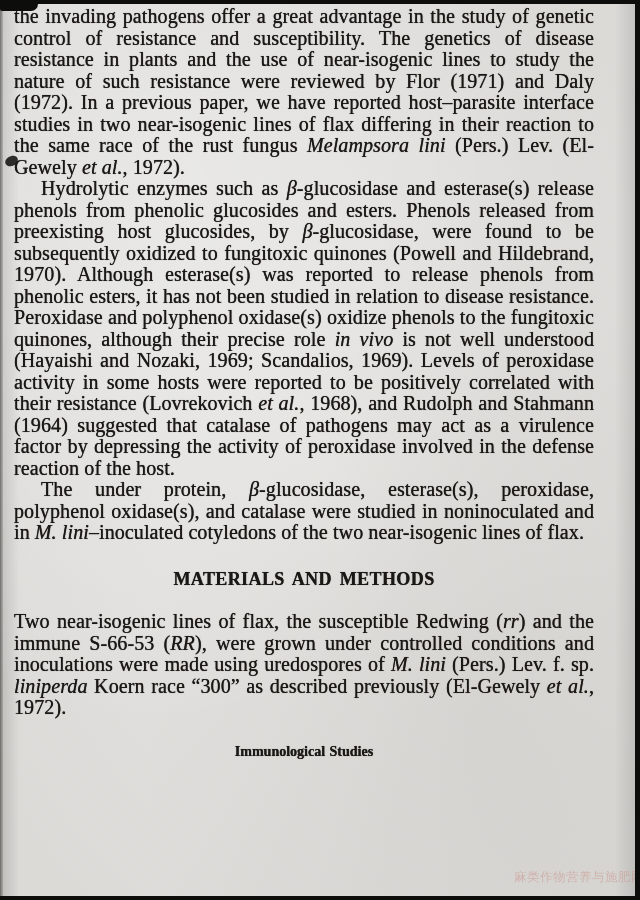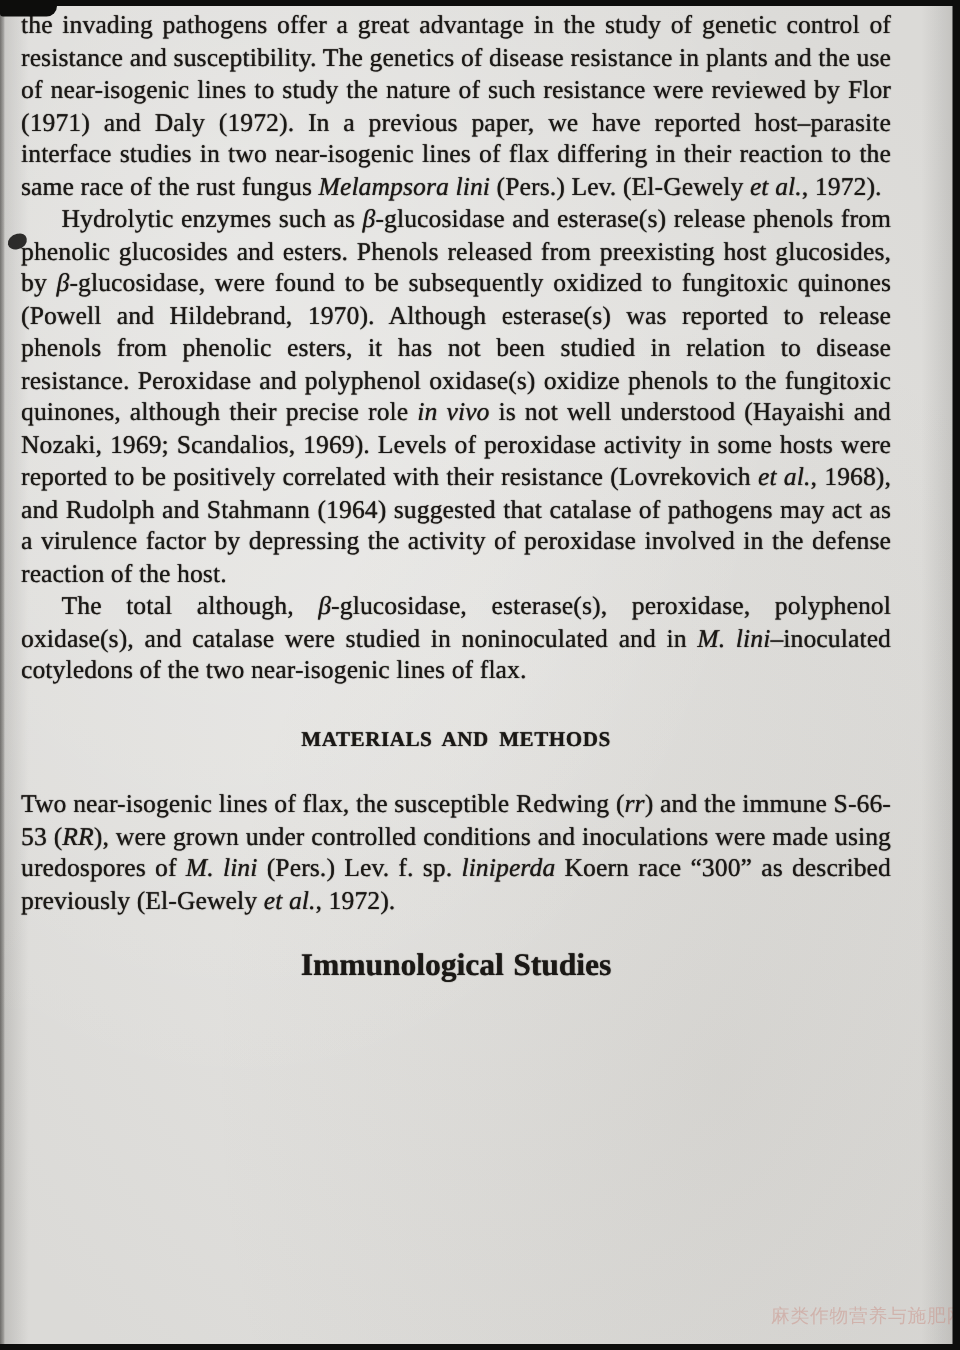--- a/index.html
+++ b/index.html
@@ -23,39 +23,39 @@
   .doc {
     position: absolute;
     left: 14px;
     top: 6px;
     width: 580px;
     color: #1a1815;
     text-shadow: 0 0 0.7px rgba(30,26,22,0.85), 0.3px 0.3px 0.5px rgba(30,26,22,0.35);
   }
   .doc p.para {
     margin: 0;
-    font-size: 17px;
+    font-size: 20px;
     line-height: 21.5px;
     text-align: justify;
     letter-spacing: 0.1px;
   }
   .doc p.para.indent { text-indent: 27px; }
   .doc .heading {
     text-align: center;
     font-weight: bold;
   }
   .doc .heading.level-1 {
-    font-size: 14px;
+    font-size: 18px;
     line-height: 21.5px;
     letter-spacing: 0.4px;
     margin: 25px 0 21px 0;
     word-spacing: 3px;
   }
   .doc .heading.level-2 {
-    font-size: 21px;
+    font-size: 14px;
     line-height: 21.5px;
     margin: 22px 0 18px 0;
     word-spacing: 1px;
   }
   .edge { position: absolute; background: #0d0d0c; }
   .edge-top { top: 0; left: 0; right: 0; height: 4px; }
   .edge-right { top: 0; right: 0; bottom: 0; width: 5px; }
   .edge-bottom { bottom: 0; left: 0; right: 0; height: 4px; }
   .edge-left {
     top: 0; left: 0; bottom: 0; width: 3px;
@@ -88,21 +88,21 @@
     white-space: nowrap;
   }
 </style>
 </head>
 <body>
 
 <div class="page">
   <div class="doc">
       <p class="para"><span>the invading pathogens offer a great advantage in the study of genetic control of resistance and susceptibility. The genetics of disease resistance in plants and the use of near-isogenic lines to study the nature of such resistance were reviewed by Flor (1971) and Daly (1972). In a previous paper, we have reported host–parasite interface studies in two near-isogenic lines of flax differing in their reaction to the same race of the rust fungus </span><i>Melampsora lini</i><span> (Pers.) Lev. (El-Gewely </span><i>et al.</i><span>, 1972).</span></p>
       <p class="para indent"><span>Hydrolytic enzymes such as </span><i>β</i><span>-glucosidase and esterase(s) release phenols from phenolic glucosides and esters. Phenols released from preexisting host glucosides, by </span><i>β</i><span>-glucosidase, were found to be subsequently oxidized to fungitoxic quinones (Powell and Hildebrand, 1970). Although esterase(s) was reported to release phenols from phenolic esters, it has not been studied in relation to disease resistance. Peroxidase and polyphenol oxidase(s) oxidize phenols to the fungitoxic quinones, although their precise role </span><i>in vivo</i><span> is not well understood (Hayaishi and Nozaki, 1969; Scandalios, 1969). Levels of peroxidase activity in some hosts were reported to be positively correlated with their resistance (Lovrekovich </span><i>et al.</i><span>, 1968), and Rudolph and Stahmann (1964) suggested that catalase of pathogens may act as a virulence factor by depressing the activity of peroxidase involved in the defense reaction of the host.</span></p>
-      <p class="para indent"><span>The total although, </span><i>β</i><span>-glucosidase, esterase(s), peroxidase, polyphenol oxidase(s), and catalase were studied in noninoculated and in </span><i>M. lini</i><span>–inoculated cotyledons of the two near-isogenic lines of flax.</span></p>
+      <p class="para indent"><span>The under protein, </span><i>β</i><span>-glucosidase, esterase(s), peroxidase, polyphenol oxidase(s), and catalase were studied in noninoculated and in </span><i>M. lini</i><span>–inoculated cotyledons of the two near-isogenic lines of flax.</span></p>
       <div class="heading level-1">MATERIALS AND METHODS</div>
       <p class="para"><span>Two near-isogenic lines of flax, the susceptible Redwing (</span><i>rr</i><span>) and the immune S-66-53 (</span><i>RR</i><span>), were grown under controlled conditions and inoculations were made using uredospores of </span><i>M. lini</i><span> (Pers.) Lev. f. sp. </span><i>liniperda</i><span> Koern race “300” as described previously (El-Gewely </span><i>et al.</i><span>, 1972).</span></p>
       <div class="heading level-2">Immunological Studies</div>
     </div>
 
   <div class="watermark" style="color: rgb(201, 133, 122);">麻类作物营养与施肥网</div>
 
   <div class="edge edge-left"></div>
   <div class="edge edge-top"></div>
   <div class="edge edge-right"></div>

